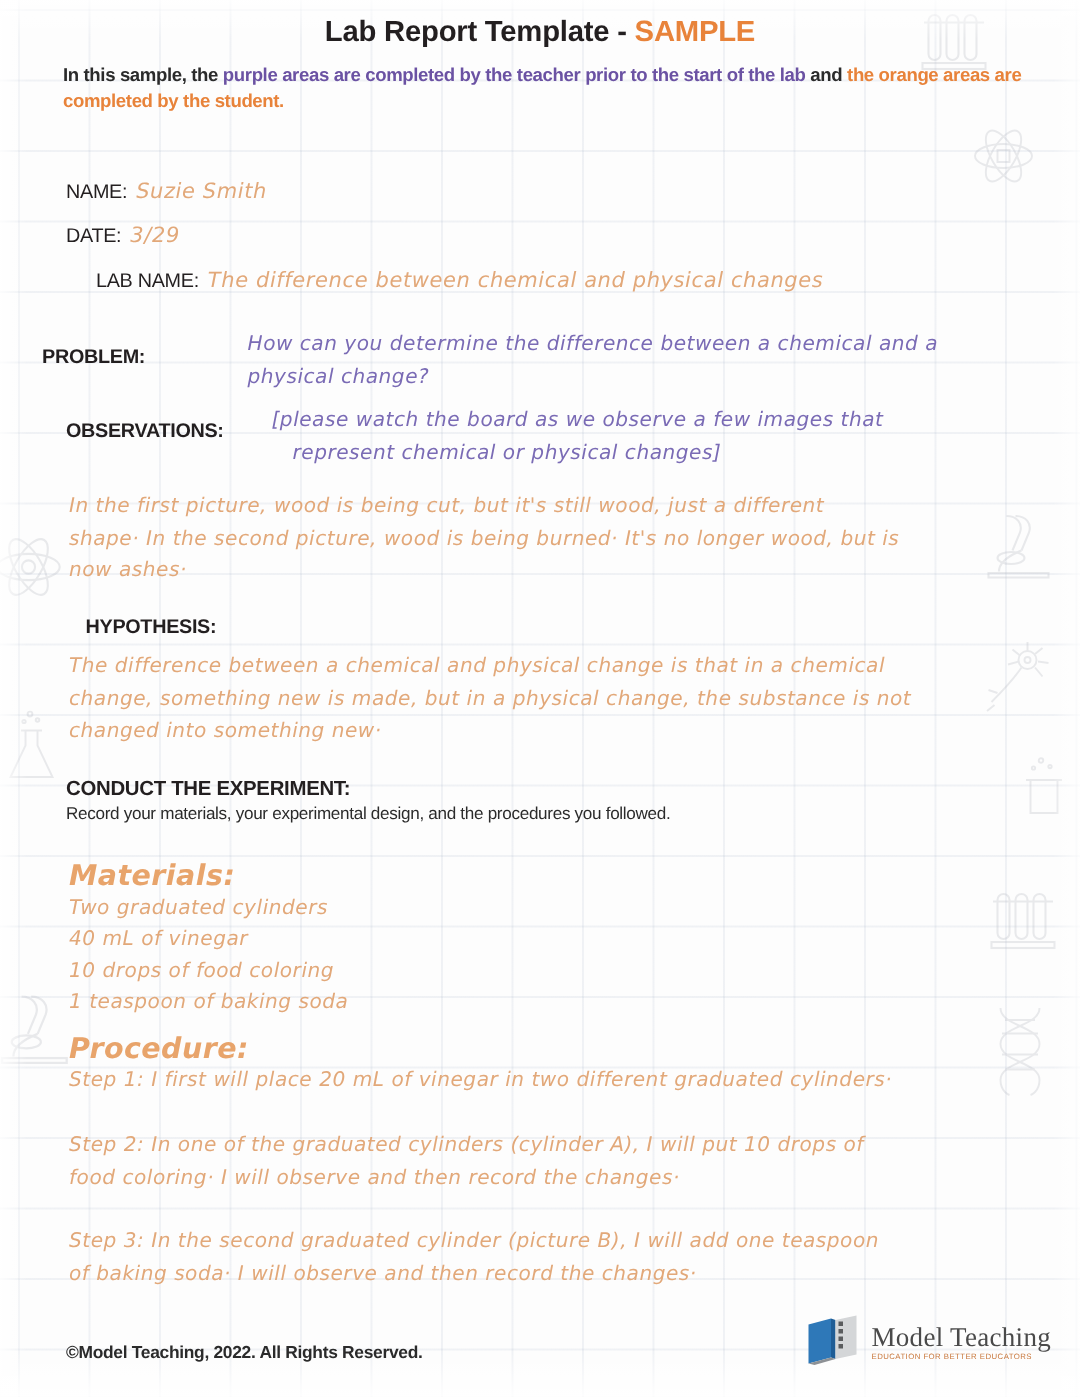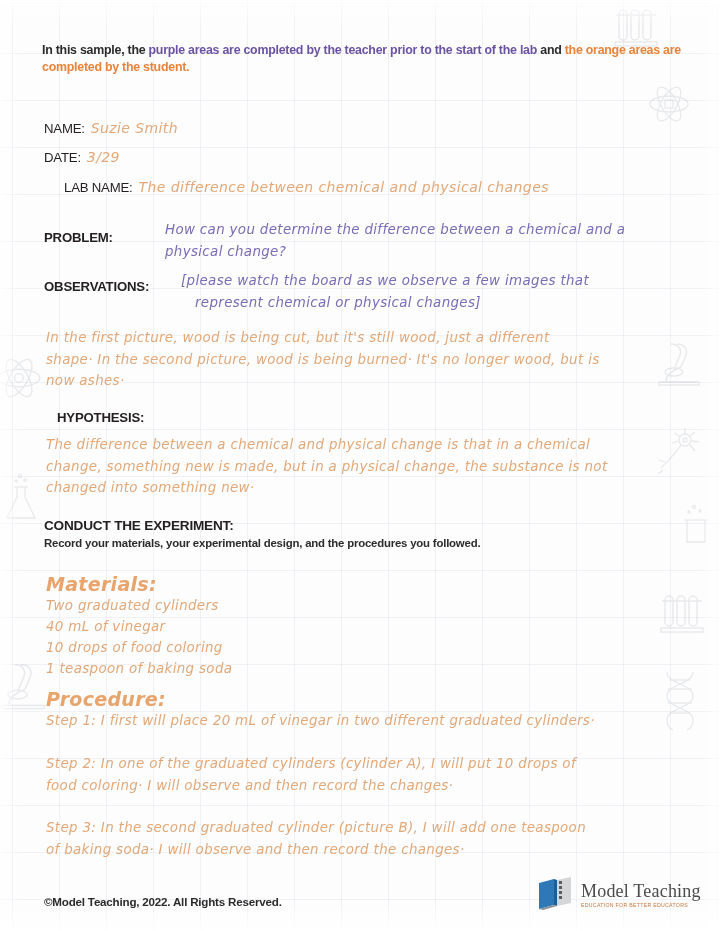--- a/index.html
+++ b/index.html
@@ -120,21 +120,21 @@
 
   .section-head {
     position: absolute;
     font-weight: bold;
     color: #231f20;
     font-size: 13.2px;
     letter-spacing: -0.2px;
   }
   .section-sub {
     position: absolute;
-    font-weight: bold;
+    font-weight: normal;
     color: #2b2b2b;
     font-size: 11.4px;
     letter-spacing: -0.2px;
   }
 
   .hw-heading {
     position: absolute;
     font-family: "DejaVu Sans", sans-serif;
     font-style: italic;
     font-weight: bold;
@@ -294,36 +294,37 @@
       <line x1="11" y1="19" x2="35" y2="19"></line>
       <line x1="11" y1="33" x2="35" y2="33"></line>
       <line x1="13" y1="43" x2="33" y2="43"></line>
     </svg>
   </div>
 
   <div id="vignette"></div>
 
   <div id="content">
 
+    <div class="doc-title"><span>Lab Report Template - </span><span class="sample">SAMPLE</span></div>
 
     <div class="intro"><span>In this sample, the </span><span class="purple">purple areas are completed by the teacher prior to the start of the lab</span><span> and </span><span class="orange">the orange areas are completed by the student.</span></div>
 
     <div class="fieldline" style="left:44px; top:119px;">
       <span class="label">NAME:</span><span class="hand hand-orange" style="font-size:14px;">Suzie Smith</span>
     </div>
 
     <div class="fieldline" style="left:44px; top:148px;">
       <span class="label">DATE:</span><span class="hand hand-orange" style="font-size:14px;">3/29</span>
     </div>
 
     <div class="fieldline" style="left:44px; top:178px;padding-left:20px;">
       <span class="label">LAB NAME:</span><span class="hand hand-orange" style="font-size:14px;">The difference between chemical and physical changes</span>
     </div>
 
-    <div class="section-head" style="left:44px; top:230px;">PROBLEM:</div>
+    <div class="section-head" style="left:28px; top:230px;">PROBLEM:</div>
     <div class="block-hand hand-purple" style="left:165px; top:219px; width:520px;">
       <div>How can you determine the difference between a chemical and a</div>
       <div>physical change?</div>
     </div>
 
     <div class="section-head" style="left:44px; top:279px;">OBSERVATIONS:</div>
     <div class="block-hand hand-purple" style="left:181px; top:270px; width:505px;">
       <div>[please watch the board as we observe a few images that</div>
       <div style="padding-left:14px;">represent chemical or physical changes]</div>
     </div>

